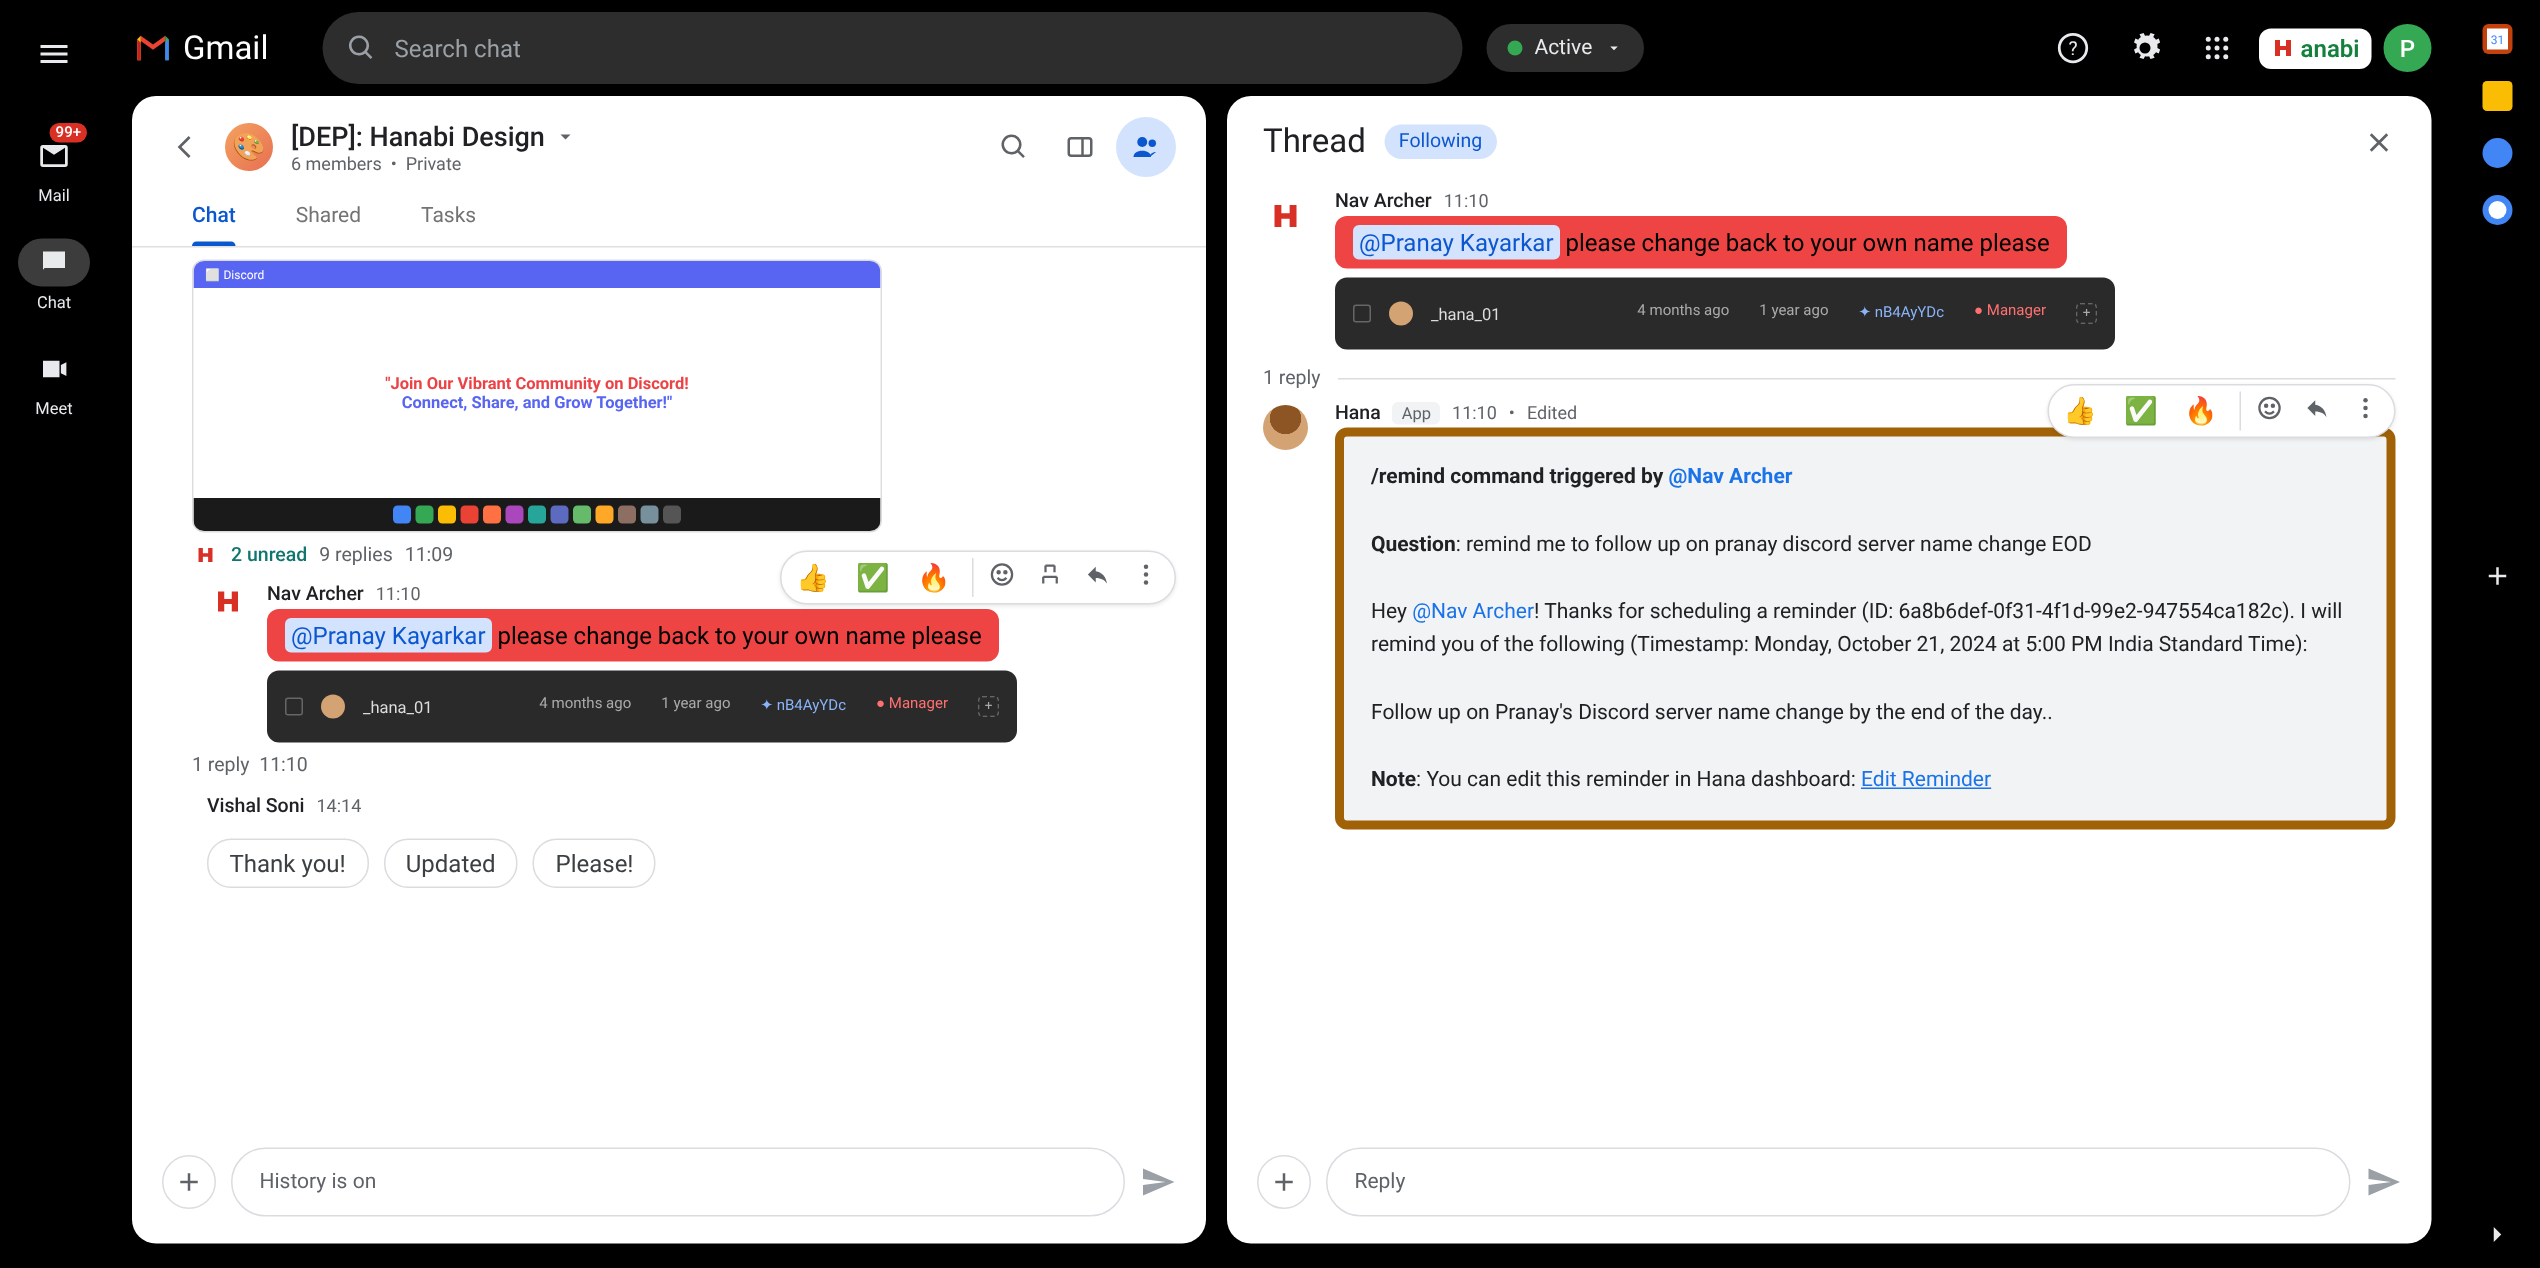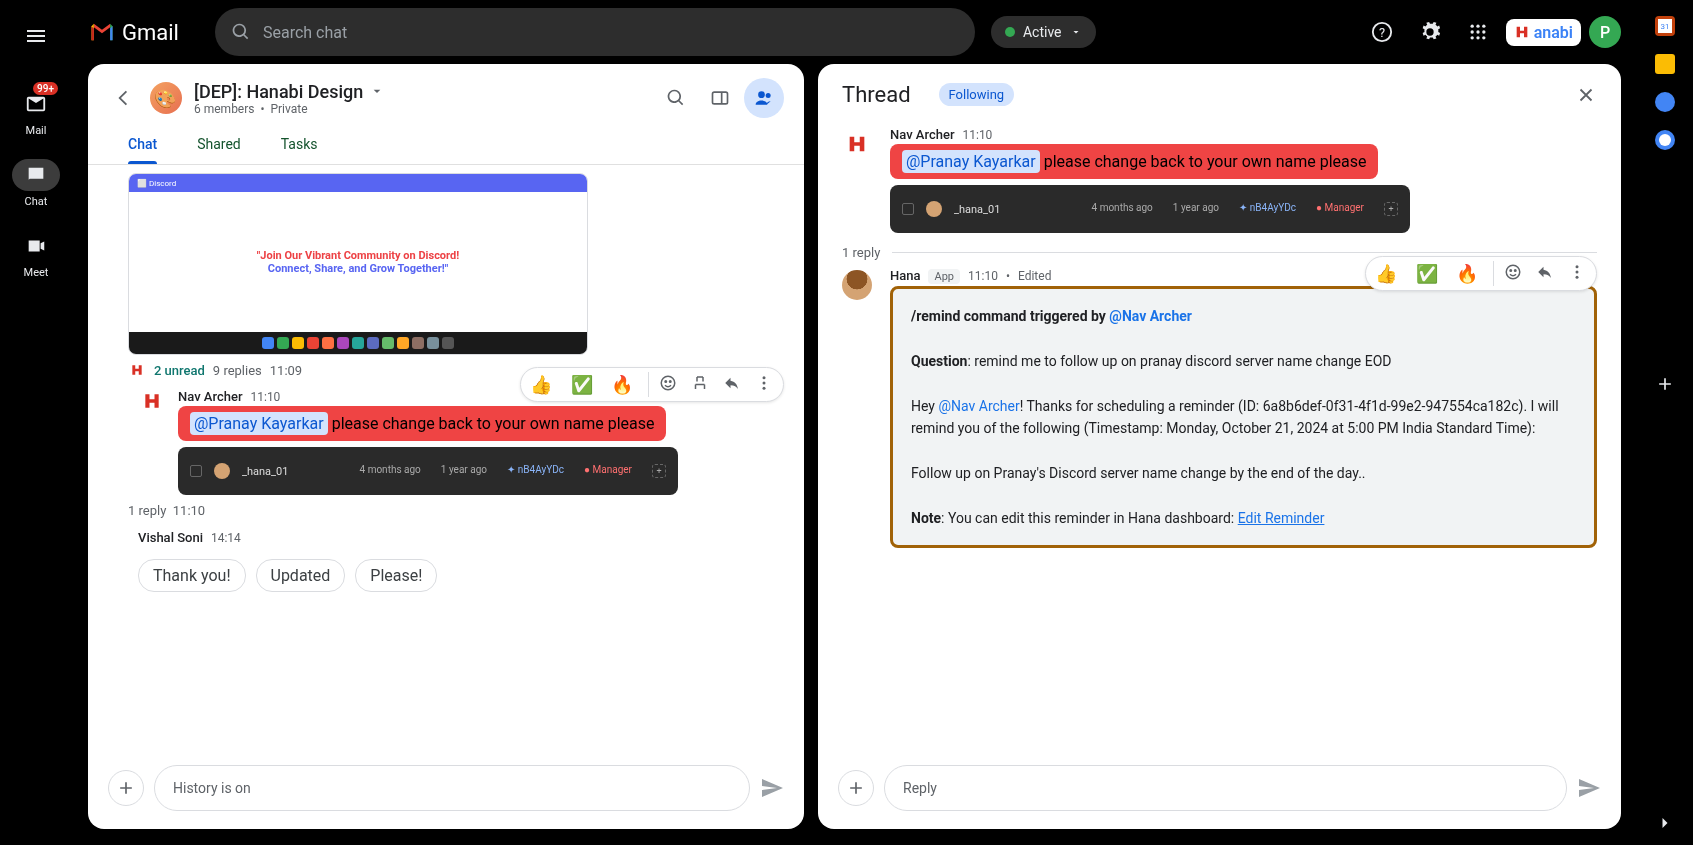--- a/index.html
+++ b/index.html
@@ -20,21 +20,21 @@
 
 .top-bar { height: 64px; background: #000; display: flex; align-items: center; padding: 0 16px; gap: 16px; }
 .gmail-logo { display: flex; align-items: center; gap: 6px; color: #fff; font-size: 22px; justify-content: space-between; }
 .search-wrap { flex: 0 0 760px; background: #2d2d2d; border-radius: 24px; height: 48px; display: flex; align-items: center; padding: 0 16px; gap: 12px; margin-left: 20px; }
 .search-input { background: transparent; border: none; outline: none; color: #e8eaed; font-size: 16px; flex: 1; }
 .search-input::placeholder { color: #9aa0a6; }
 .status-chip { background: #2d2d2d; border-radius: 20px; padding: 8px 14px; display: flex; align-items: center; gap: 8px; color: #e8eaed; font-size: 14px; }
 .status-dot { width: 10px; height: 10px; border-radius: 50%; background: #34a853; }
 .top-icons { display: flex; align-items: center; gap: 8px; margin-left: auto; }
 .icon-btn { width: 40px; height: 40px; display: flex; align-items: center; justify-content: center; cursor: pointer; border-radius: 50%; }
-.hanabi-chip { background: #fff; border-radius: 8px; padding: 4px 8px; display: flex; align-items: center; gap: 4px; font-weight: 600; color: #3b82f6; }
+.hanabi-chip { background: #fff; border-radius: 8px; padding: 4px 8px; display: flex; align-items: center; gap: 4px; font-weight: 600; color: #15803d; }
 .avatar-circle { width: 32px; height: 32px; border-radius: 50%; background: #34a853; display: flex; align-items: center; justify-content: center; color: #fff; font-weight: 500; }
 
 
 .content { flex: 1; display: flex; padding: 0 16px 16px 16px; gap: 0; }
 .panel { background: #fff; border-radius: 16px; overflow: hidden; display: flex; flex-direction: column; }
 .left-panel { flex: 0 0 716px; }
 .right-panel { flex: 1; margin-left: 14px; }
 
 
 .space-header { display: flex; align-items: center; padding: 14px 20px 0 20px; gap: 12px; }
@@ -42,21 +42,21 @@
 .space-avatar { width: 32px; height: 32px; border-radius: 50%; background: linear-gradient(135deg,#f4a261,#e76f51); display: flex; align-items: center; justify-content: center; font-size: 18px; }
 .space-title-wrap { flex: 1; }
 .space-title { font-size: 18px; font-weight: 500; color: #202124; display: flex; align-items: center; gap: 6px; }
 .space-sub { font-size: 12px; color: #5f6368; }
 .space-actions { display: flex; gap: 4px; }
 .space-actions .icon-btn { width: 40px; height: 40px; }
 .space-actions .icon-btn.active { background: #d3e3fd; border-radius: 50%; }
 
 
 .tabs { display: flex; padding: 0 20px; border-bottom: 1px solid #e0e0e0; margin-top: 6px; }
-.tab { padding: 12px 20px; font-size: 14px; color: #14532d; cursor: pointer; position: relative; }
+.tab { padding: 12px 20px; font-size: 14px; color: #737373; cursor: pointer; position: relative; }
 .tab.active { color: #0b57d0; font-weight: 500; }
 .tab.active::after { content: ''; position: absolute; bottom: 0; left: 20px; right: 20px; height: 3px; background: #0b57d0; border-radius: 3px 3px 0 0; }
 
 
 .messages { flex: 1; overflow-y: auto; padding: 8px 0; }
 .msg-block { padding: 4px 20px 4px 50px; position: relative; }
 .msg-avatar { width: 28px; height: 28px; border-radius: 50%; position: absolute; left: 50px; top: 2px; }
 .msg-with-avatar { padding-left: 90px; }
 .msg-header { display: flex; align-items: baseline; gap: 8px; margin-bottom: 2px; }
 .msg-author { font-size: 13px; font-weight: 500; color: #202124; }
@@ -103,34 +103,34 @@
 .suggestions { display: flex; gap: 10px; padding: 8px 20px 8px 50px; }
 .sugg-chip { border: 1px solid #dadce0; border-radius: 16px; padding: 6px 14px; font-size: 16px; color: #3c4043; cursor: pointer; }
 
 
 .compose-row { display: flex; align-items: center; gap: 10px; padding: 10px 20px 18px 20px; }
 .compose-add { width: 36px; height: 36px; border-radius: 50%; border: 1px solid #dadce0; display: flex; align-items: center; justify-content: center; cursor: pointer; }
 .compose-input { flex: 1; border: 1px solid #dadce0; border-radius: 24px; padding: 14px 18px; font-size: 14px; color: #5f6368; }
 .send-btn { cursor: pointer; }
 
 
-.thread-header { display: flex; align-items: center; padding: 18px 24px 12px 24px; gap: 28px; }
+.thread-header { display: flex; align-items: center; padding: 18px 24px 12px 24px; gap: 12px; }
 .thread-title { font-size: 22px; color: #202124; }
 .following-chip { background: #d3e3fd; color: #0b57d0; font-size: 13px; padding: 4px 10px; border-radius: 12px; }
 .thread-close { margin-left: auto; cursor: pointer; }
 
 .thread-messages { flex: 1; overflow-y: auto; padding: 8px 24px; }
 .thread-msg { position: relative; padding-left: 48px; margin-bottom: 12px; }
 .thread-avatar { width: 30px; height: 30px; border-radius: 50%; position: absolute; left: 0; top: 2px; }
 
 .reply-divider { display: flex; align-items: center; gap: 12px; margin: 8px 0; }
 .reply-divider-label { font-size: 13px; color: #5f6368; white-space: nowrap; }
 .reply-divider-line { flex: 1; height: 1px; background: #dadce0; }
 
-.hana-card { background: #f1f3f4; border: 3px solid #a16207; border-radius: 8px; padding: 16px 18px; font-size: 14px; color: #202124; line-height: 1.6; }
+.hana-card { background: #f1f3f4; border: 6px solid #a16207; border-radius: 8px; padding: 16px 18px; font-size: 14px; color: #202124; line-height: 1.6; }
 .hana-card .link { color: #1a73e8; cursor: pointer; }
 .hana-card b { font-weight: 700; }
 
 
 .side-rail { width: 56px; background: #000; display: flex; flex-direction: column; align-items: center; padding-top: 16px; gap: 18px; }
 .side-icon { width: 20px; height: 20px; border-radius: 4px; cursor: pointer; }
 .side-add { width: 40px; height: 40px; display: flex; align-items: center; justify-content: center; cursor: pointer; margin-top: auto; margin-bottom: auto; }
 .side-chevron { margin-top: auto; margin-bottom: 12px; cursor: pointer; }
 
 svg { display: block; }

